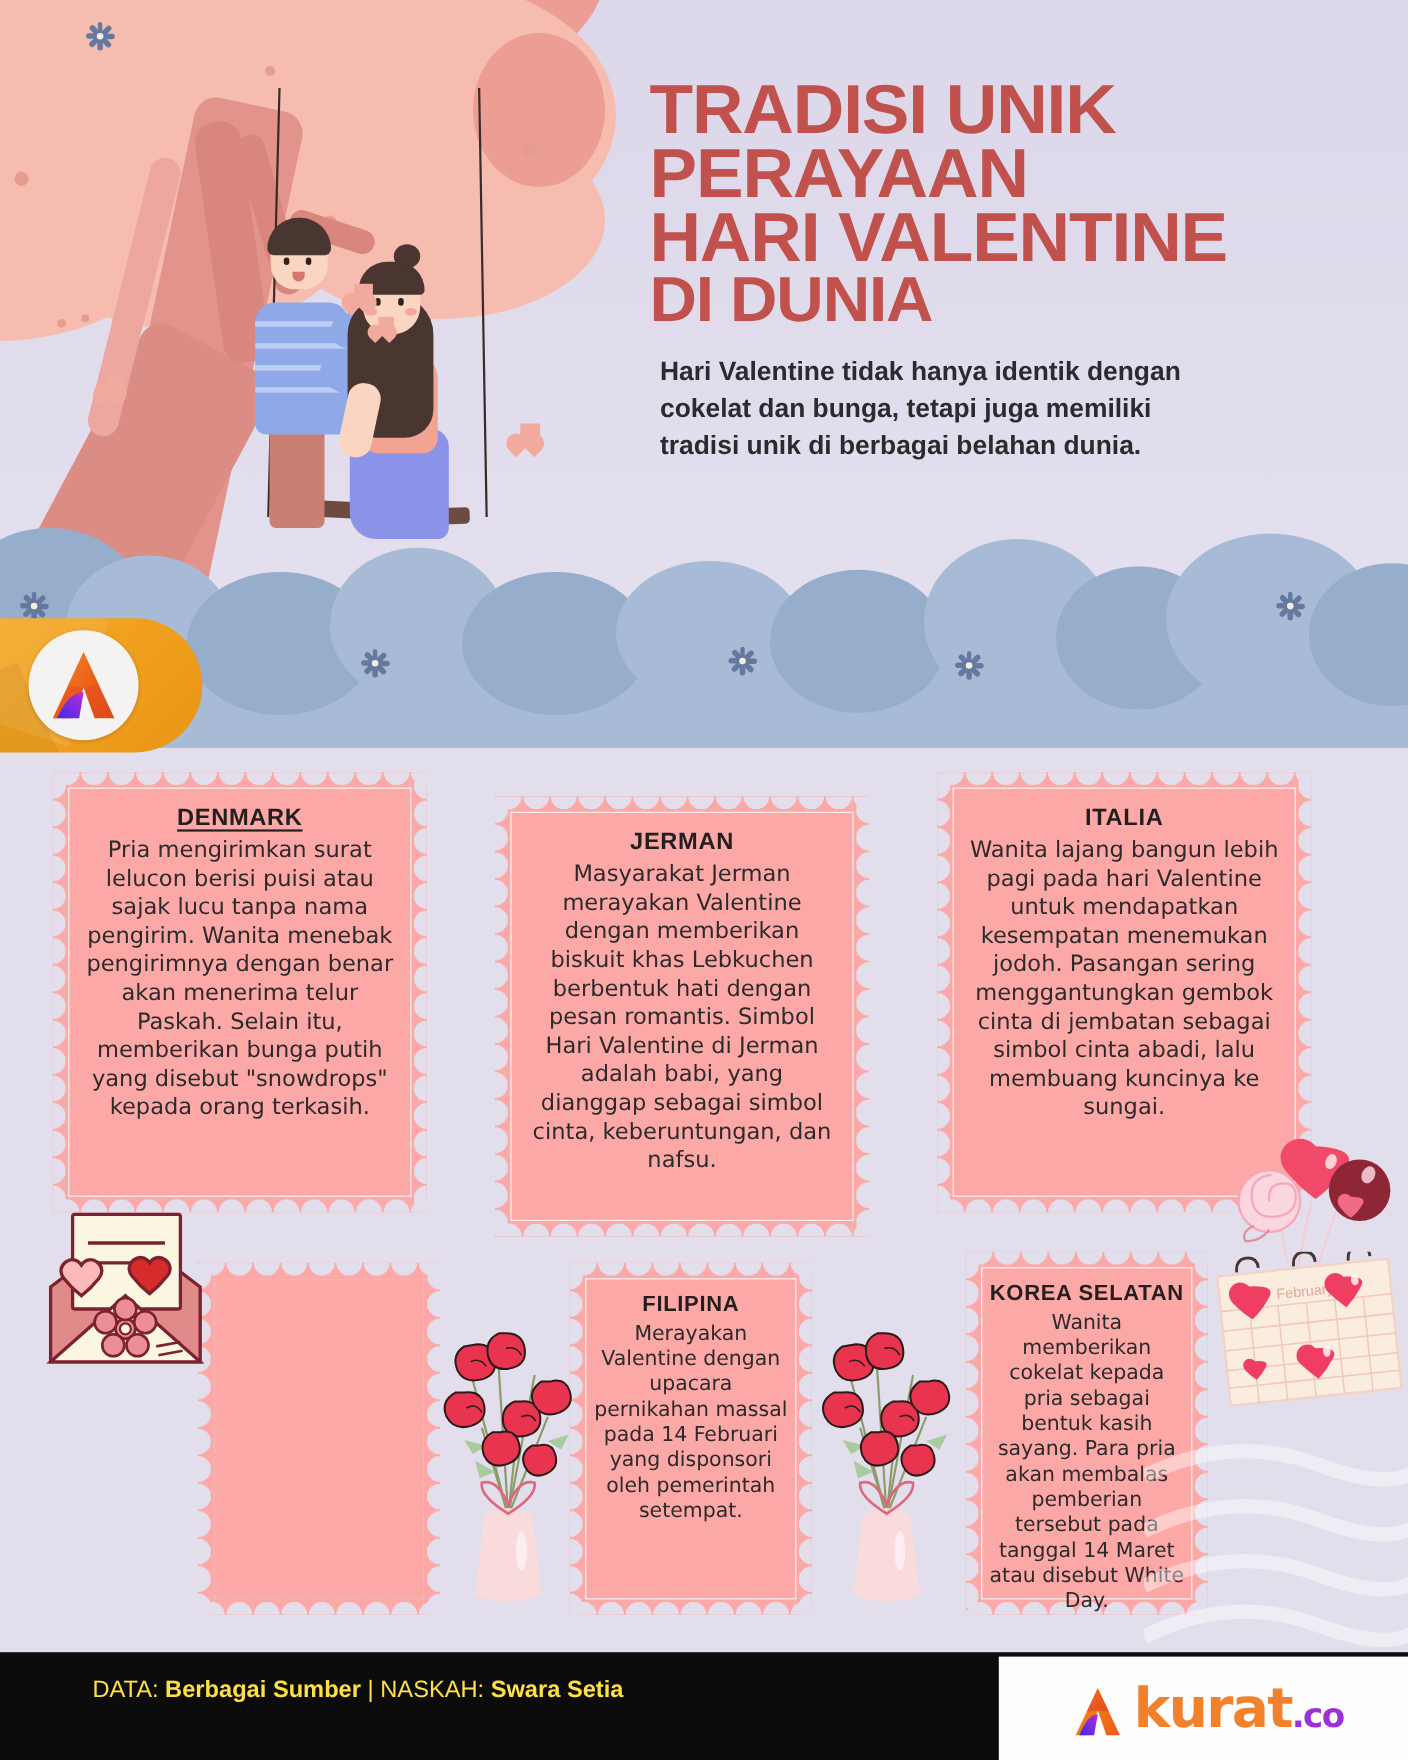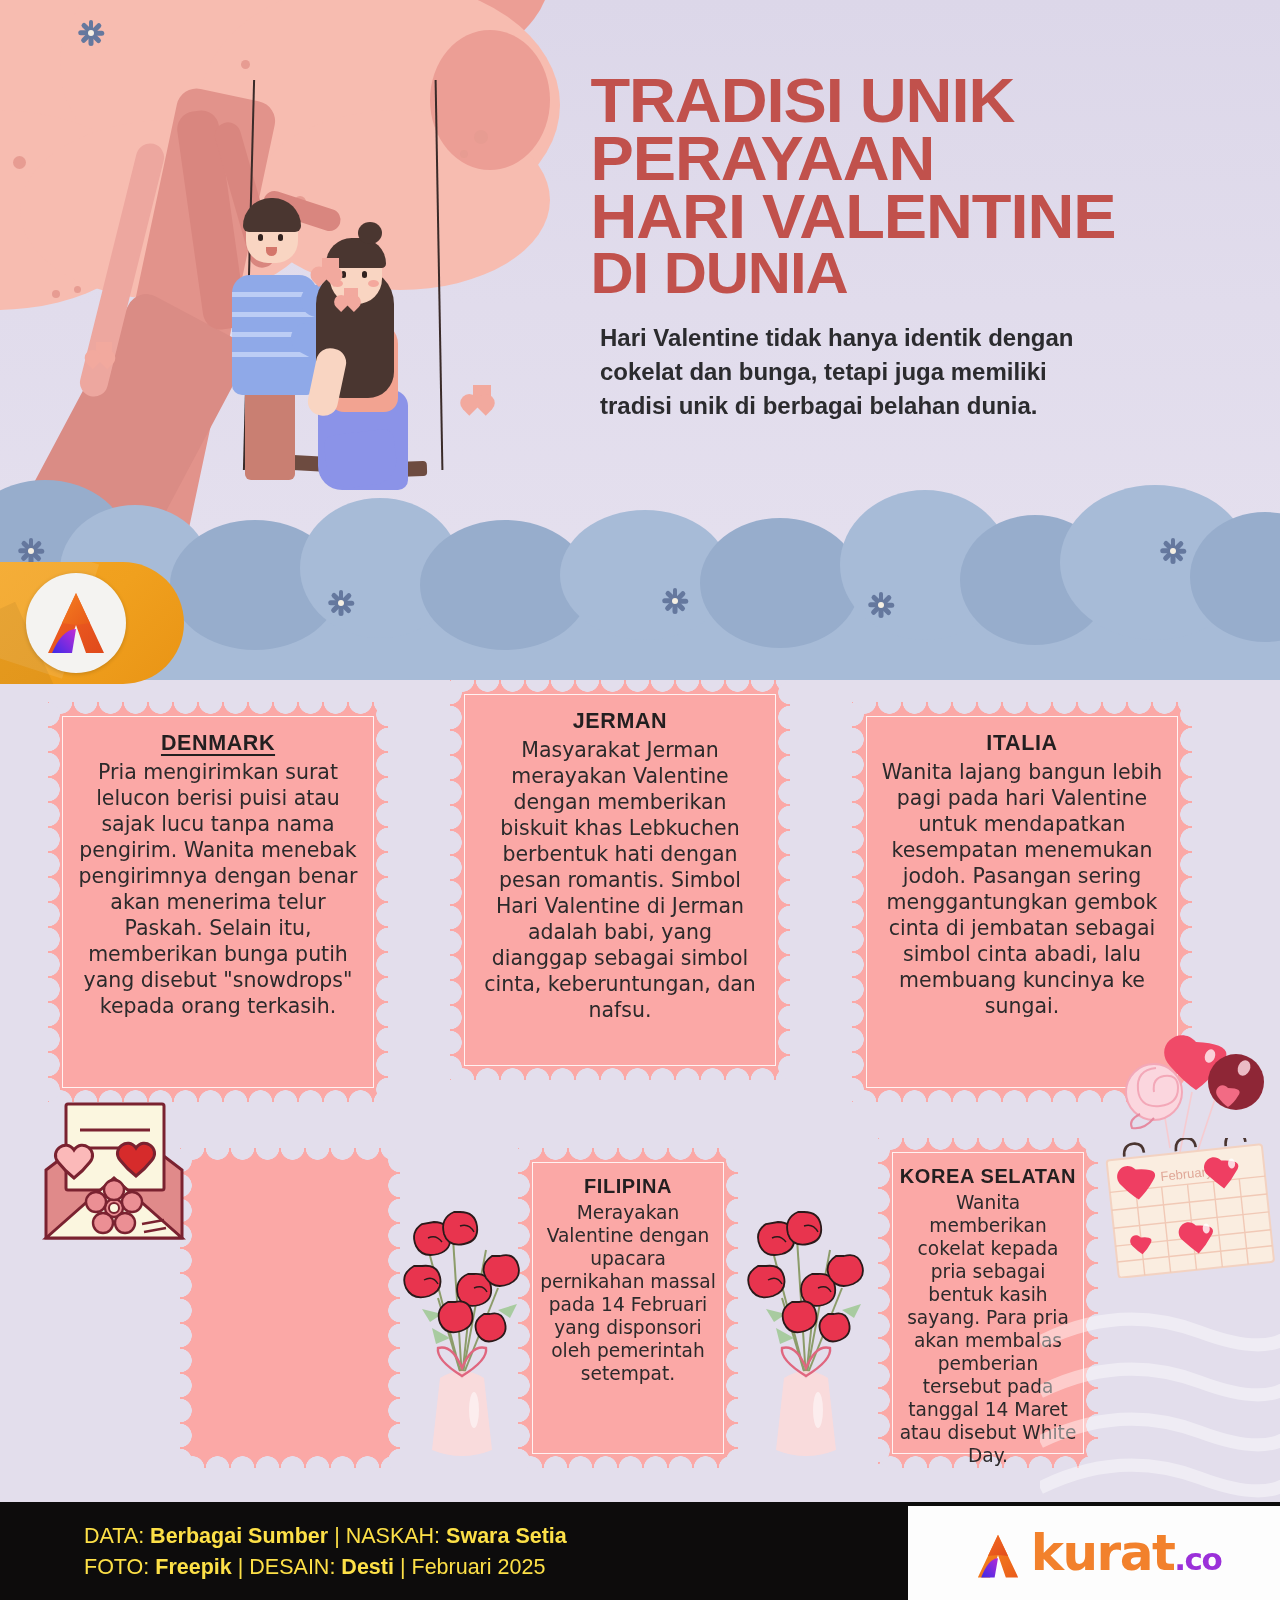--- a/index.html
+++ b/index.html
@@ -304,21 +304,21 @@
       <div class="scal-t"></div>
         <div class="scal-b"></div>
         <div class="scal-l"></div>
         <div class="scal-r"></div>
       <div class="inner">
         <div class="cname underlined">DENMARK</div>
         <div class="cdesc">Pria mengirimkan surat lelucon berisi puisi atau sajak lucu tanpa nama pengirim. Wanita menebak pengirimnya dengan benar akan menerima telur Paskah. Selain itu, memberikan bunga putih yang disebut "snowdrops" kepada orang terkasih.</div>
       </div>
     </div>
 
-    <div class="stamp" style="left:450px; top:680px; width:340px; height:400px;">
+    <div class="stamp" style="left:450px; top:724px; width:340px; height:400px;">
       <div class="scal-t"></div>
         <div class="scal-b"></div>
         <div class="scal-l"></div>
         <div class="scal-r"></div>
       <div class="inner">
         <div class="cname">JERMAN</div>
         <div class="cdesc">Masyarakat Jerman merayakan Valentine dengan memberikan biskuit khas Lebkuchen berbentuk hati dengan pesan romantis. Simbol Hari Valentine di Jerman adalah babi, yang dianggap sebagai simbol cinta, keberuntungan, dan nafsu.</div>
       </div>
     </div>
 
@@ -511,29 +511,20 @@
 
   <div class="footer">
     <div class="credits">
       <div>
         <span>DATA:</span>
         <b>Berbagai Sumber</b>
         <span>|</span>
         <span>NASKAH:</span>
         <b>Swara Setia</b>
       </div>
-      <div>
-        <span>FOTO:</span>
-        <b>Freepik</b>
-        <span>|</span>
-        <span>DESAIN:</span>
-        <b>Desti</b>
-        <span>|</span>
-        <span>Februari 2025</span>
-      </div>
     </div>
 
     <div class="logobox">
       <svg width="62" height="56" viewBox="0 0 100 100" style="margin-right:2px;margin-bottom:-4px;">
         <defs>
           <linearGradient id="fog1" x1="0" y1="0" x2="1" y2="1">
             <stop offset="0%" stop-color="#F7931E"></stop>
               <stop offset="100%" stop-color="#EA5B1B"></stop>
           </linearGradient>
           <linearGradient id="fog2" x1="0.2" y1="0" x2="1" y2="1">

